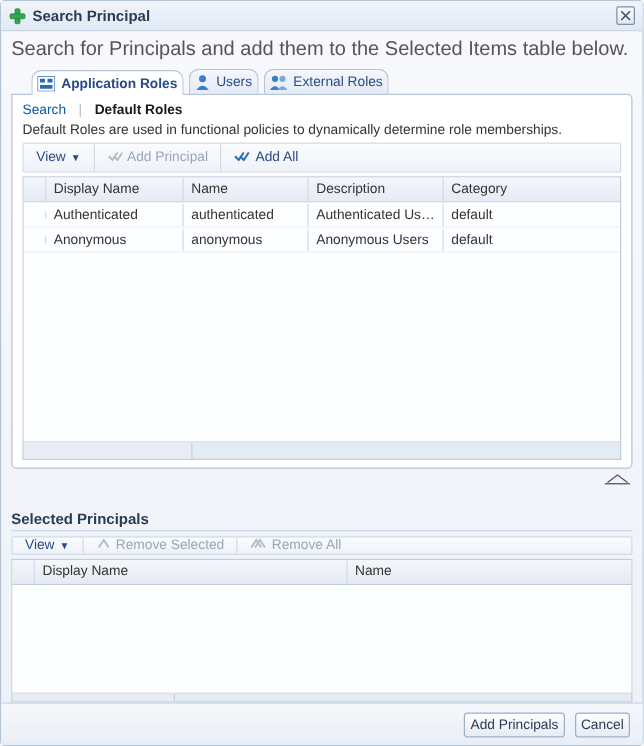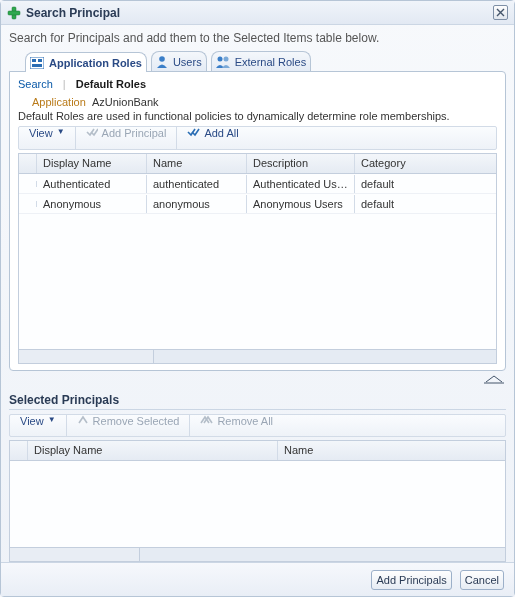--- a/index.html
+++ b/index.html
@@ -40,21 +40,21 @@
   .titlebar .spacer { flex: 1; }
   .close-btn {
     width: 15px; height: 15px;
     border: 1px solid #7e8fa6;
     border-radius: 2px;
     background: linear-gradient(#fdfdfd,#e1e6ee);
     display: flex; align-items:center; justify-content:center;
     cursor: pointer;
   }
   .body { padding: 6px 8px 0 8px; flex: 1; display:flex; flex-direction:column; overflow:hidden;}
-  .instr { color: #555; margin-bottom: 6px; font-size: 12px; }
+  .instr { color: #555; margin-bottom: 6px; font-size: 16px; }
   .tabs {
     display: flex;
     gap: 4px;
     padding-left: 16px;
   }
   .tab {
     border: 1px solid #b6c5d6;
     border-bottom: none;
     border-radius: 8px 8px 0 0;
     padding: 3px 4px;
@@ -95,21 +95,21 @@
   .desc { color: #333; margin-bottom: 4px; }
   .toolbar {
     display: flex;
     align-items: center;
     border: 1px solid #d2dbe7;
     background: linear-gradient(#fafcfe,#eef2f8);
     height: 24px;
     border-radius: 2px;
   }
   .tool {
-    display:flex; align-items:flex-start; gap:4px;
+    display:flex; align-items:center; gap:4px;
     padding: 0 10px;
     height: 100%;
     color: #2a4a85;
     cursor: pointer;
     border-right: 1px solid #d2dbe7;
   }
   .tool.disabled { color: #9aa6b5; cursor: default; }
   .tool.last { border-right:none; }
   .tool .caret { font-size: 8px; }
   .table {
@@ -141,21 +141,21 @@
   .col-ca { flex: 1; border-right:none;}
   .tbody { flex:1; overflow:auto; background:#fdfeff;}
   .tr { display:flex; border-bottom: 1px solid #eef1f6; height:20px; align-items:center;}
   .scroll-strip { height:14px; background:#e5ebf3; border: 1px solid #c3cedd; border-top:none; display:flex;}
   .scroll-strip .stub { width:135px; border-right:1px solid #c3cedd; background:#e8edf4;}
   .arrow-up {
     margin-left:auto;
     display:flex; justify-content:flex-end;
     padding: 3px 2px 0 0;
   }
-  .section-title { font-weight:bold; font-size:12px; color:#2a3b55; margin-top:9px;}
+  .section-title { font-weight:bold; font-size:12px; color:#2a3b55; margin-top:20px;}
   .sep-line { height:1px; background:#cbd6e4; margin:2px 0 4px 0;}
   .lower-toolbar { height:24px; }
   .lower-table { flex:0 0 108px; }
   .col2-dn { flex: 0 0 250px; }
   .col2-nm { flex:1; border-right:none; }
   .footer {
     border-top: 1px solid #cbd6e4;
     background: linear-gradient(#f6f8fc,#e9eef6);
     height: 34px;
     display:flex; align-items:center; justify-content:flex-end;
@@ -228,24 +228,20 @@
         <span>External Roles</span>
       </div>
     </div>
 
     <div class="tabpanel">
       <div class="subtabs">
         <span class="subtab">Search</span>
         <span class="subtab-sep">|</span>
         <span class="subtab active">Default Roles</span>
       </div>
-      <div class="appline">
-        <span class="applabel">Application</span>
-        &nbsp;<span>AzUnionBank</span>
-      </div>
       <div class="desc">Default Roles are used in functional policies to dynamically determine role memberships.</div>
 
       <div class="toolbar">
         <div class="tool">
           <span>View</span>
           <span class="caret">▼</span>
         </div>
         <div class="tool disabled">
           <span>
             <svg width="12" height="10" viewBox="0 0 12 10">

